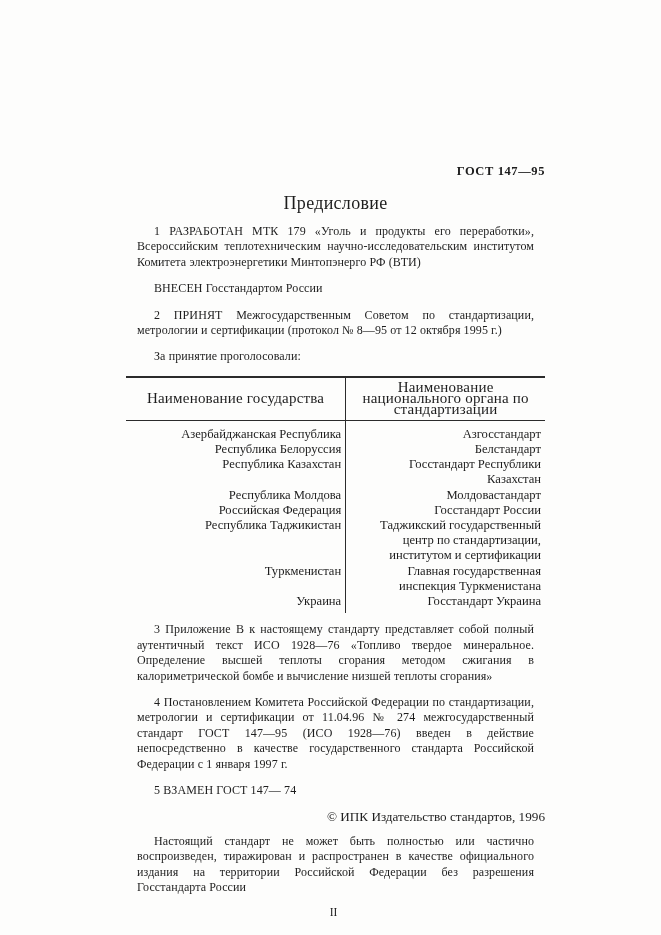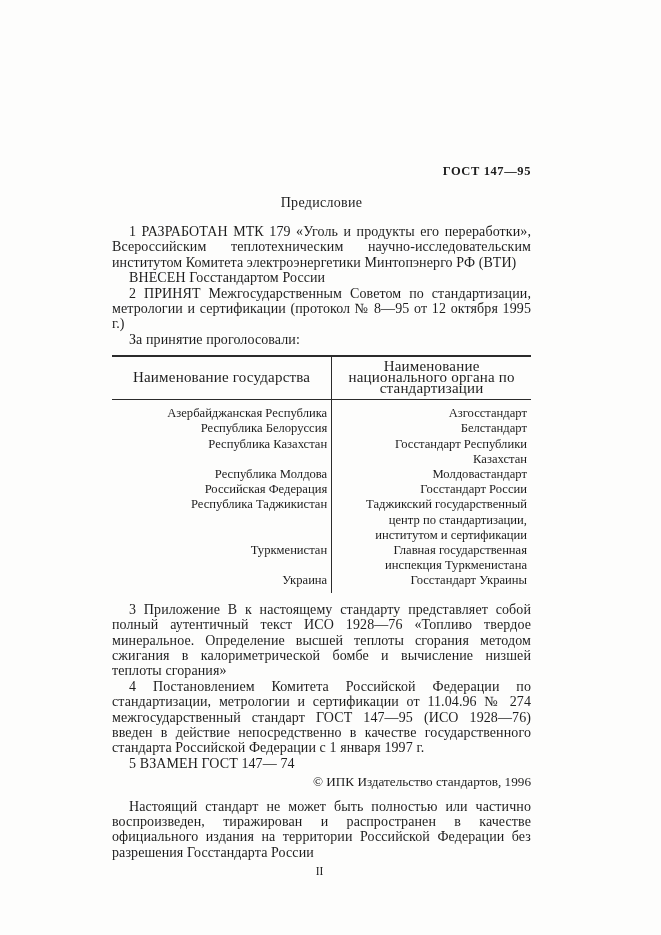--- a/index.html
+++ b/index.html
@@ -11,42 +11,42 @@
     position: relative;
     width: 661px;
     height: 935px;
     background: #fdfdfc;
     font-family: "Liberation Serif", "DejaVu Serif", serif;
     color: #1d1d1d;
     overflow: hidden;
   }
   .content {
     position: absolute;
-    left: 112px;
+    left: 126px;
     top: 164px;
     width: 419px;
   }
   .doc-code {
     text-align: right;
     font-weight: bold;
     font-size: 12.5px;
     letter-spacing: 0.6px;
     line-height: 14px;
   }
   .doc-title {
     text-align: center;
     font-weight: normal;
-    font-size: 14px;
+    font-size: 18px;
     margin: 17px 0 13px 0;
     line-height: 16px;
     letter-spacing: 0.3px;
   }
   .para {
-    margin: 0;
-    font-size: 14px;
+    margin: 11px;
+    font-size: 12px;
     line-height: 15.4px;
     text-align: justify;
     letter-spacing: 0.1px;
   }
   .indent { text-indent: 17px; }
   .vote-table {
     width: 100%;
     border-collapse: collapse;
     margin-top: 8px;
     border-top: 2px solid #2b2b2b;
@@ -138,21 +138,21 @@
         <tr>
           <td>Республика Таджикистан</td>
           <td>Таджикский государственный центр по стандартизации, институтом и сертификации</td>
         </tr>
         <tr>
           <td>Туркменистан</td>
           <td>Главная государственная инспекция Туркменистана</td>
         </tr>
         <tr>
           <td>Украина</td>
-          <td>Госстандарт Украины</td>
+          <td>Госстандарт Украина</td>
         </tr>
       </tbody>
     </table>
 
     <p class="para indent after-table">3 Приложение В к настоящему стандарту представляет собой полный аутентичный текст ИСО 1928—76 «Топливо твердое минеральное. Определение высшей теплоты сгорания методом сжигания в калориметрической бомбе и вычисление низшей теплоты сгорания»</p>
     <p class="para indent">4 Постановлением Комитета Российской Федерации по стандартизации, метрологии и сертификации от 11.04.96 № 274 межгосударственный стандарт ГОСТ 147—95 (ИСО 1928—76) введен в действие непосредственно в качестве государственного стандарта Российской Федерации с 1 января 1997 г.</p>
     <p class="para indent">5 ВЗАМЕН ГОСТ 147— 74</p>
 
     <p class="copyright">© ИПК Издательство стандартов, 1996</p>
 

